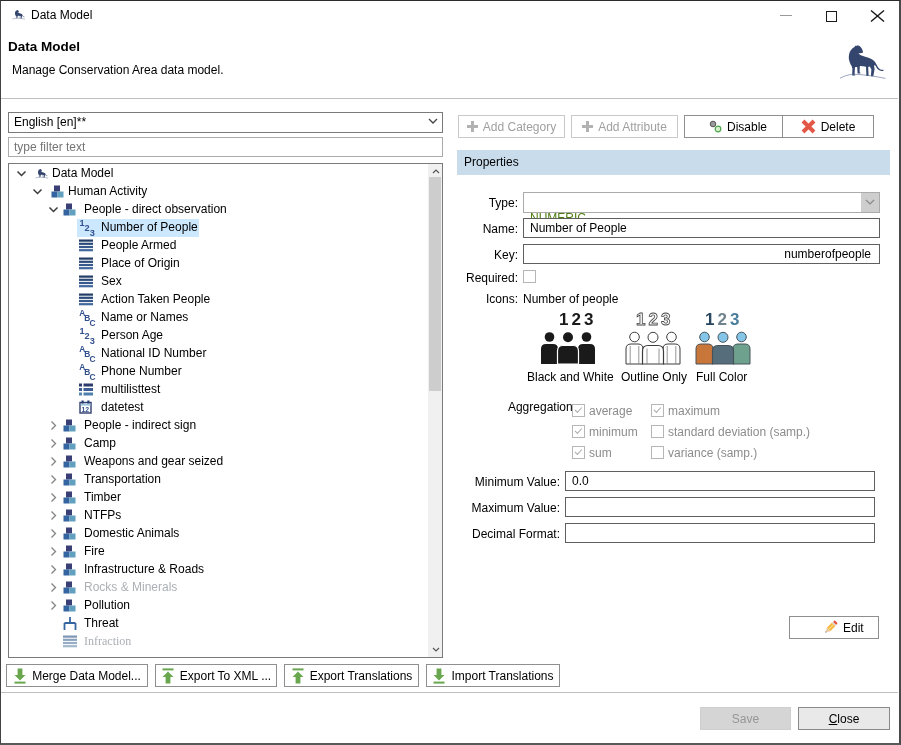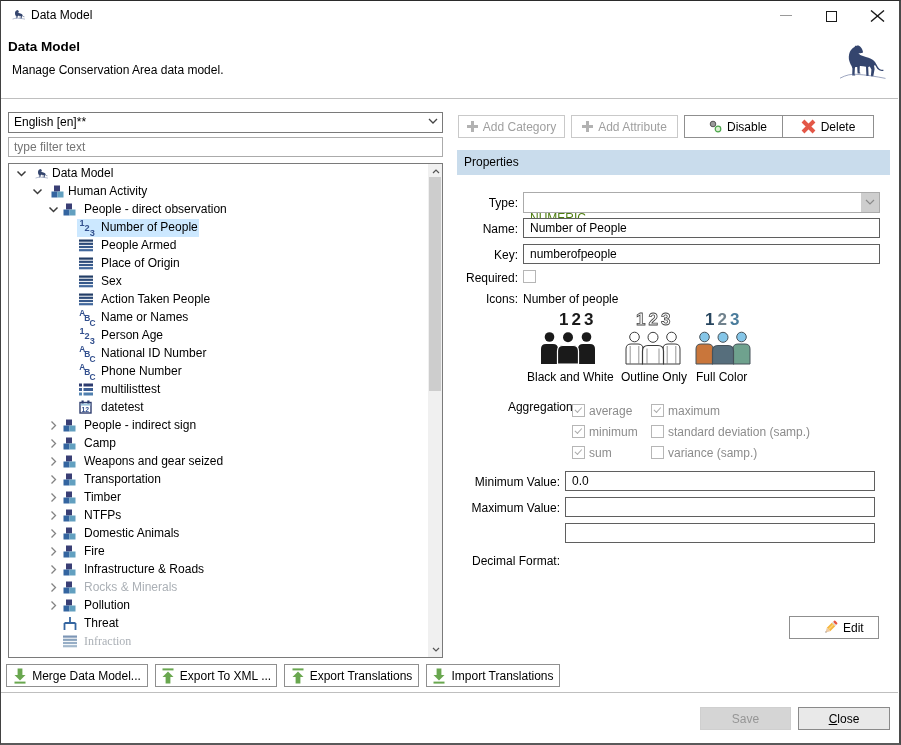--- a/index.html
+++ b/index.html
@@ -364,21 +364,21 @@
 <div class="field" style="left:523px; top:192px; width:357px; height:21px; border-color:#ababab; color:#4d7c0f; padding:18px 0 0 6px;">NUMERIC</div>
 <div class="abs" style="left:861px; top:193px; width:18px; height:19px; background:#cecece;"></div>
 <svg class="abs" style="left:865px; top:199px;" width="10" height="6" viewBox="0 0 10 6">
     <path d="M1 1 L5 5 L9 1" stroke="#8a8a8a" stroke-width="1.2" fill="none"></path>
   </svg>
 
 <div class="lbl" style="left:418px; top:222px; width:100px;">Name:</div>
 <div class="field" style="left:523px; top:218px; width:357px; height:20px; padding:2px 0 0 6px;">Number of People</div>
 
 <div class="lbl" style="left:418px; top:248px; width:100px;">Key:</div>
-<div class="field" style="left:523px; top:244px; width:357px; height:20px; padding:2px 2px 0 6px;">numberofpeople</div>
+<div class="field" style="left:523px; top:244px; width:357px; height:20px; padding:2px 8px 0 6px;text-align:right;">numberofpeople</div>
 
 <div class="lbl" style="left:418px; top:271px; width:100px;">Required:</div>
 <div class="cb" style="left:523px; top:270px;"></div>
 
 <div class="lbl" style="left:418px; top:292px; width:100px;">Icons:</div>
 <div class="abs" style="left:523px; top:292px;">Number of people</div>
 
 <div id="iconpreviews">
     <svg class="abs" style="left:520px; top:300px;" width="260" height="70" viewBox="0 0 260 70">
       <text x="39" y="25" font-size="17" font-weight="bold" fill="#1a1a1a" font-family="Liberation Sans" letter-spacing="3">123</text>
@@ -421,21 +421,21 @@
 <div class="agg-lbl" style="left:668px; top:425px;">standard deviation (samp.)</div>
 <div class="cb ck" style="left:572px; top:446px;"></div>
 <div class="agg-lbl" style="left:589px; top:446px;">sum</div>
 <div class="cb" style="left:651px; top:446px;"></div>
 <div class="agg-lbl" style="left:668px; top:446px;">variance (samp.)</div>
 
 <div class="lbl" style="left:460px; top:475px; width:100px;">Minimum Value:</div>
 <div class="field" style="left:565px; top:471px; width:310px; height:20px; padding:2px 0 0 6px;">0.0</div>
 <div class="lbl" style="left:460px; top:501px; width:100px;">Maximum Value:</div>
 <div class="field" style="left:565px; top:497px; width:310px; height:20px;"></div>
-<div class="lbl" style="left:460px; top:527px; width:100px;margin-top:27px;">Decimal Format:</div>
+<div class="lbl" style="left:460px; top:527px; width:100px;">Decimal Format:</div>
 <div class="field" style="left:565px; top:523px; width:310px; height:20px;"></div>
 
 <div class="btn" style="left:789px; top:616px; width:90px; justify-content:flex-start; padding-left:32px; gap:4px;"><svg width="17" height="17" viewBox="0 0 17 17">
       <g transform="rotate(45 8.5 8.5)">
         <rect x="6.2" y="0.3" width="4.6" height="2.6" rx="1.3" fill="#e8543f"></rect>
         <rect x="6.1" y="2.9" width="4.8" height="1.4" fill="#d8d8d8"></rect>
         <rect x="6.1" y="4.3" width="4.8" height="7" fill="#f6b53d"></rect>
         <rect x="7.7" y="4.3" width="1.6" height="7" fill="#fcd277"></rect>
         <path d="M6.1 11.3 L10.9 11.3 L8.5 15.6 Z" fill="#edc9a3"></path>
         <path d="M7.9 14.5 L9.1 14.5 L8.5 15.7 Z" fill="#4a4a4a"></path>

